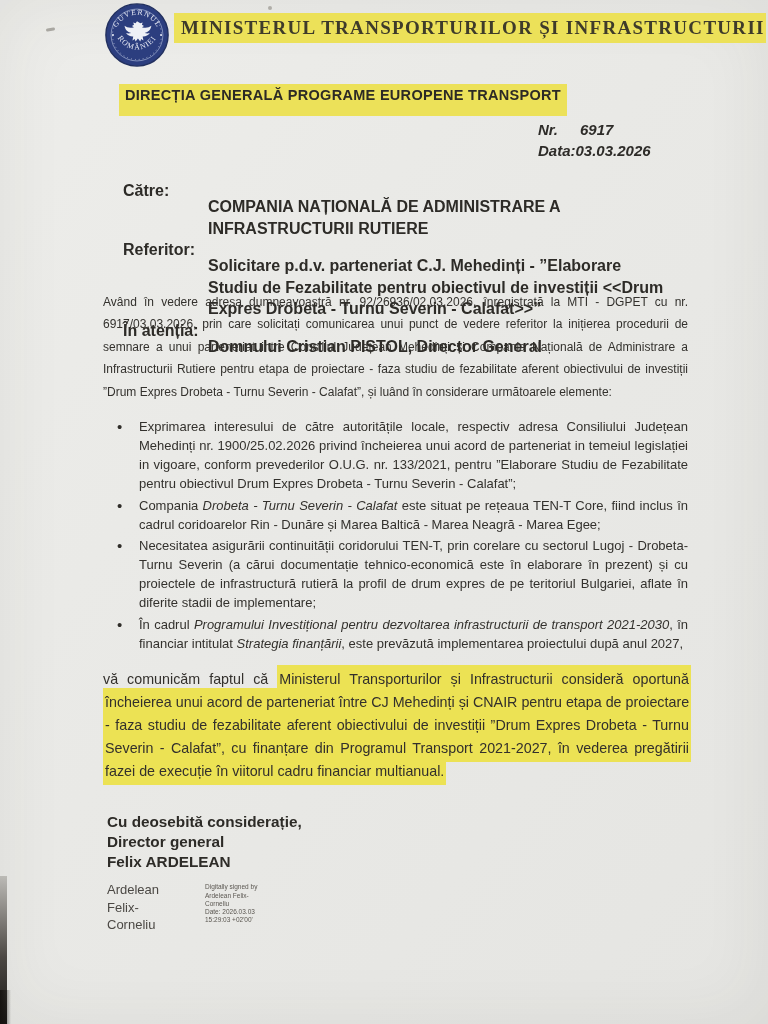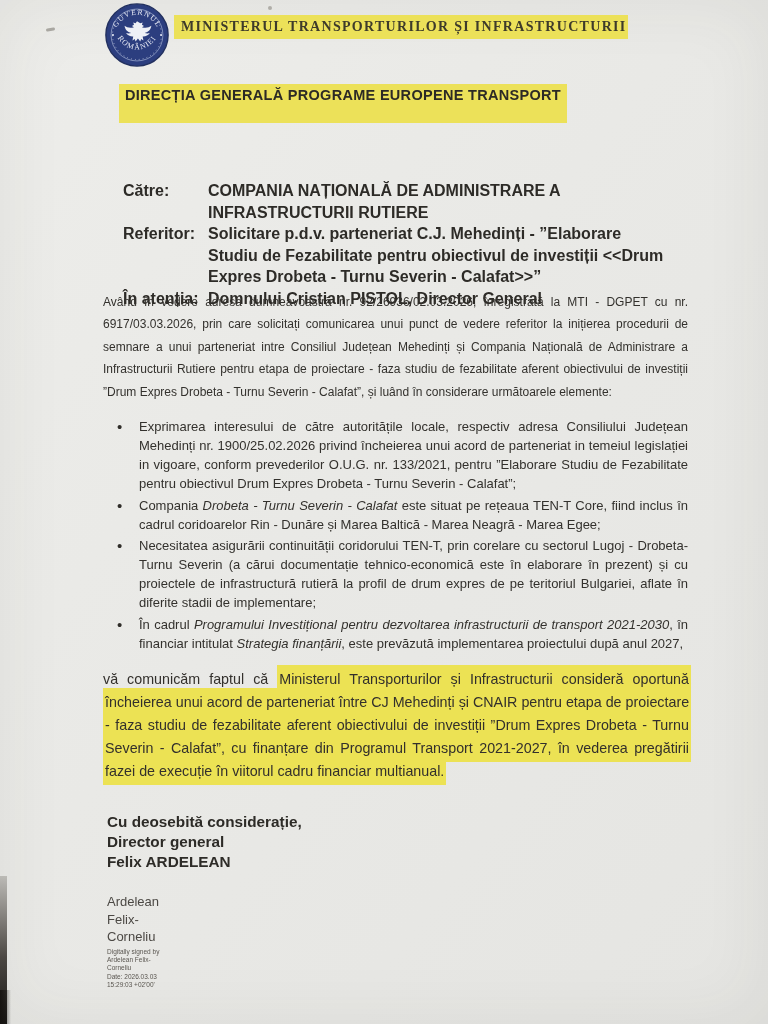--- a/index.html
+++ b/index.html
@@ -14,42 +14,42 @@
     overflow: hidden;
     font-family: "Liberation Sans", "DejaVu Sans", sans-serif;
     color: #35332f;
   }
 
   
   .logo { position: absolute; left: 99px; top: 2px; width: 76px; height: 66px; }
   .ministry { position: absolute; left: 174px; top: 17px; }
   .ministry .hl-pad {
     font-family: "Liberation Serif", "DejaVu Serif", serif;
-    font-size: 14px; letter-spacing: 1.3px; font-weight: 600;
+    font-size: 19px; letter-spacing: 1.3px; font-weight: 600;
     color: #3e3b2a;
     background: #ece159;
     padding: 4px 1px 5px 7px;
     margin-top: 23px;
   }
   .department { position: absolute; left: 119px; top: 86px; }
   .department .hl-pad {
     font-size: 14.5px; font-weight: bold; letter-spacing: 0.3px;
     color: #2c2a25;
     background: #ece159;
-    padding: 3px 6px 20px 6px;
+    padding: 3px 6px 13px 6px;
   }
 
   .ref { position: absolute; left: 538px; top: 119px; font-style: italic; font-weight: bold; font-size: 15px; line-height: 21px; color: #2e2c29; }
   .ref .gap { display: inline-block; width: 22px; }
 
   
   .addr { position: absolute; left: 123px; top: 180px; width: 560px; }
   .addr-row { display: flex; font-weight: bold; font-size: 16px; line-height: 21.5px; color: #2d2b27; }
   .addr-label { width: 85px; flex: 0 0 85px; }
-  .addr-value { width: 466px; }
+  .addr-value { width: 466px; margin-top: 16px; }
 
   
   .content { position: absolute; left: 103px; top: 291px; width: 585px; }
   .intro { font-size: 12px; line-height: 22.4px; text-align: justify; color: #33312d; }
   .bullets { list-style: none; margin-top: 15px; padding-left: 36px; }
   .bullets li {
     position: relative;
     font-size: 13px; line-height: 18.9px;
     text-align: justify; color: #33312d;
     margin-bottom: 3px;
@@ -68,21 +68,21 @@
   }
 
   .conclusion {
     position: absolute; left: 103px; top: 668px; width: 588px;
     font-size: 14.3px; line-height: 23px; text-align: justify; color: #33302c;
   }
 
   
   .signature { position: absolute; left: 107px; top: 812px; }
   .sig-line { font-weight: bold; font-size: 15.3px; line-height: 19.8px; color: #2d2b27; }
-  .digital { display: flex; margin-top: 22px; flex-direction: column; }
+  .digital { display: flex; margin-top: 10px; }
   .dsig-name { font-size: 13px; line-height: 17.5px; color: #4b4844; width: 98px; }
   .dsig-details { font-size: 6.5px; line-height: 8.2px; color: #5a5650; padding-top: 2px; }
 
   
   .photo-edge {
     position: absolute; left: 0; top: 876px; width: 7px; height: 148px;
     background: linear-gradient(to bottom, rgba(72,66,58,0.25), rgba(38,33,28,0.8) 55%, rgba(15,13,11,0.95));
   }
   .photo-edge-corner {
     position: absolute; left: 0; top: 990px; width: 11px; height: 34px;
@@ -116,20 +116,24 @@
   </svg>
 
   <div class="ministry">
     <span class="hl-pad">MINISTERUL TRANSPORTURILOR ȘI INFRASTRUCTURII</span>
   </div>
 
   <div class="department">
     <span class="hl-pad">DIRECȚIA GENERALĂ PROGRAME EUROPENE TRANSPORT</span>
   </div>
 
+  <div class="ref">
+    <div><span>Nr.</span><span class="gap"></span><span>6917</span></div>
+    <div><span>Data:</span><span>03.03.2026</span></div>
+  </div>
 
   <div class="addr">
     <div class="addr-row">
       <div class="addr-label">Către:</div>
       <div class="addr-value">COMPANIA NAȚIONALĂ DE ADMINISTRARE A INFRASTRUCTURII RUTIERE</div>
     </div>
     <div class="addr-row">
       <div class="addr-label">Referitor:</div>
       <div class="addr-value">Solicitare p.d.v. parteneriat C.J. Mehedinți - ”Elaborare Studiu de Fezabilitate pentru obiectivul de investiții &lt;&lt;Drum Expres Drobeta - Turnu Severin - Calafat&gt;&gt;”</div>
     </div>

